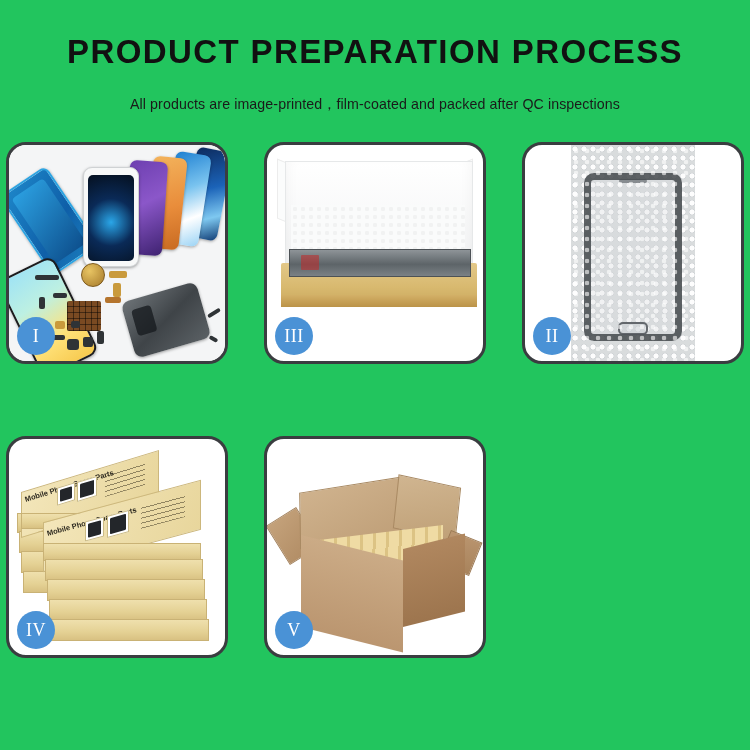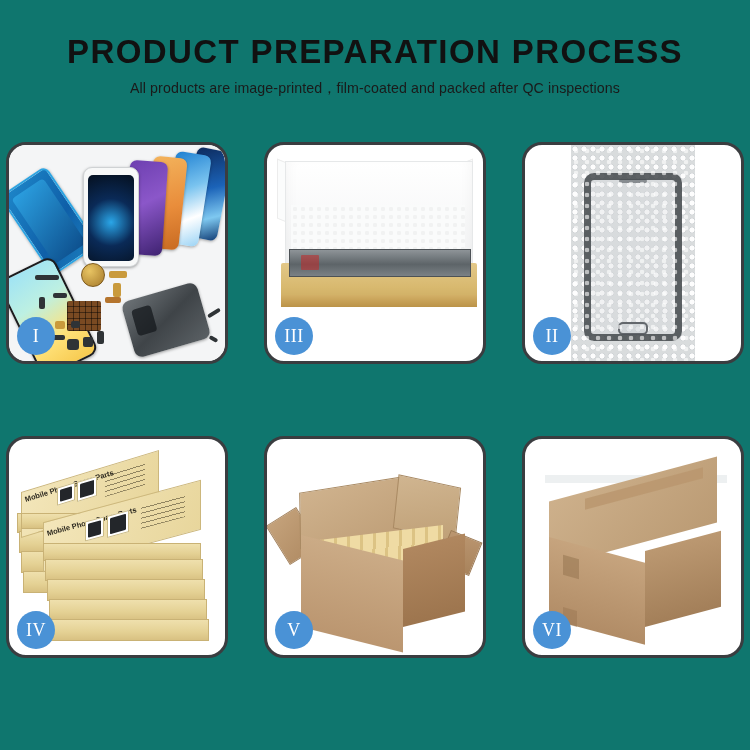--- a/index.html
+++ b/index.html
@@ -11,42 +11,42 @@
     width: 750px;
     height: 750px;
     font-family: "Liberation Sans", sans-serif;
     overflow: hidden;
     position: relative;
   }
   .page {
     width: 750px;
     height: 750px;
     position: relative;
-    background: #0f766e;
+    background: #22c55e;
   }
   .header {
     padding-top: 34px;
     text-align: center;
   }
   .title {
     font-family: "Liberation Sans", sans-serif;
     font-size: 33px;
     font-weight: 700;
     letter-spacing: 1.4px;
     color: #111111;
     margin: 0;
     line-height: 1.1;
     white-space: nowrap;
   }
   .subtitle {
     font-family: "Liberation Sans", sans-serif;
     font-size: 14.2px;
     font-weight: 400;
     color: #1a1a1a;
-    margin: 9px 0 0 0;
+    margin: 25px 0 0 0;
     letter-spacing: 0.1px;
     white-space: nowrap;
   }
   .grid {
     position: absolute;
     left: 6px;
     top: 142px;
     width: 738px;
     display: grid;
     grid-template-columns: repeat(3, 222px);
@@ -457,27 +457,15 @@
         <div class="c-flapA"></div>
         <div class="c-flapB"></div>
         <div class="c-fill"></div>
         <div class="c-flapR"></div>
         <div class="c-front"></div>
         <div class="c-side"></div>
       </div>
       <div class="badge">V</div>
     </div>
 
-    <div class="panel">
-      <div class="panel-art">
-        <div class="s-shadow"></div>
-        <div class="s-top"></div>
-        <div class="s-tape"></div>
-        <div class="s-front"></div>
-        <div class="s-side"></div>
-        <div class="s-tab1"></div>
-        <div class="s-tab2"></div>
-      </div>
-      <div class="badge">VI</div>
-    </div>
 
   </div>
 </div>
 
 </body></html>

